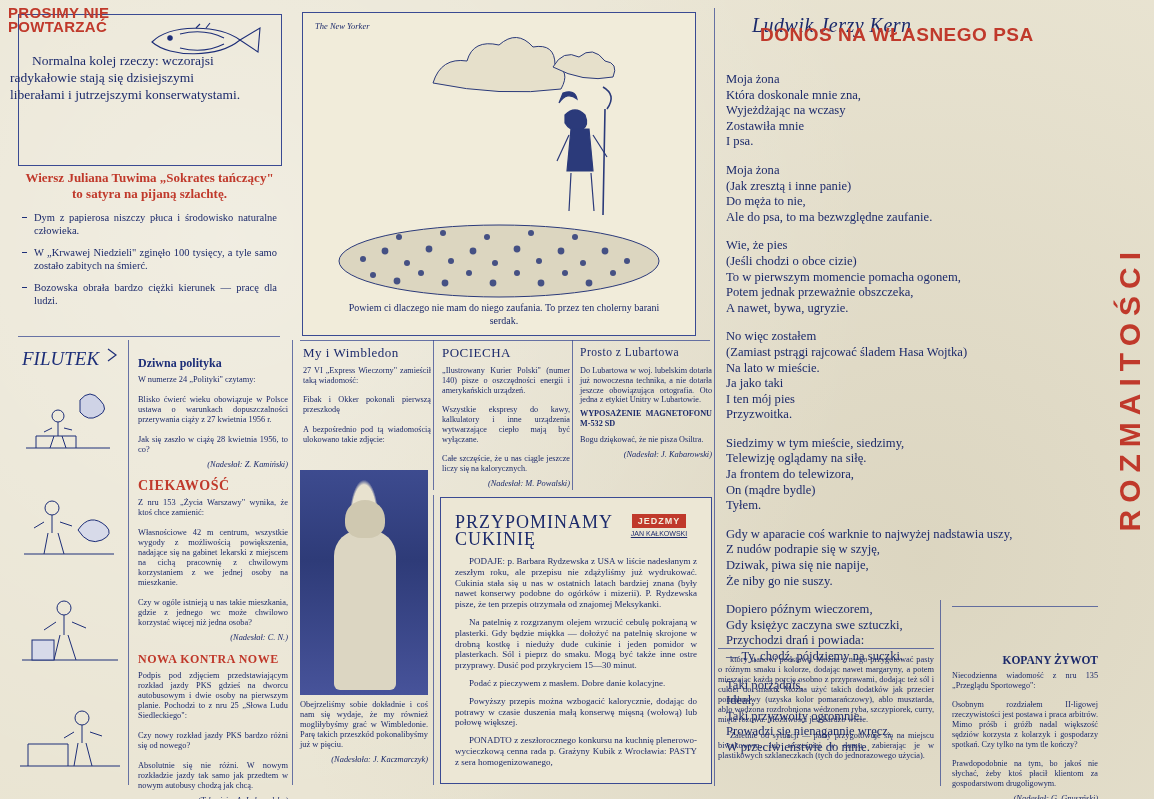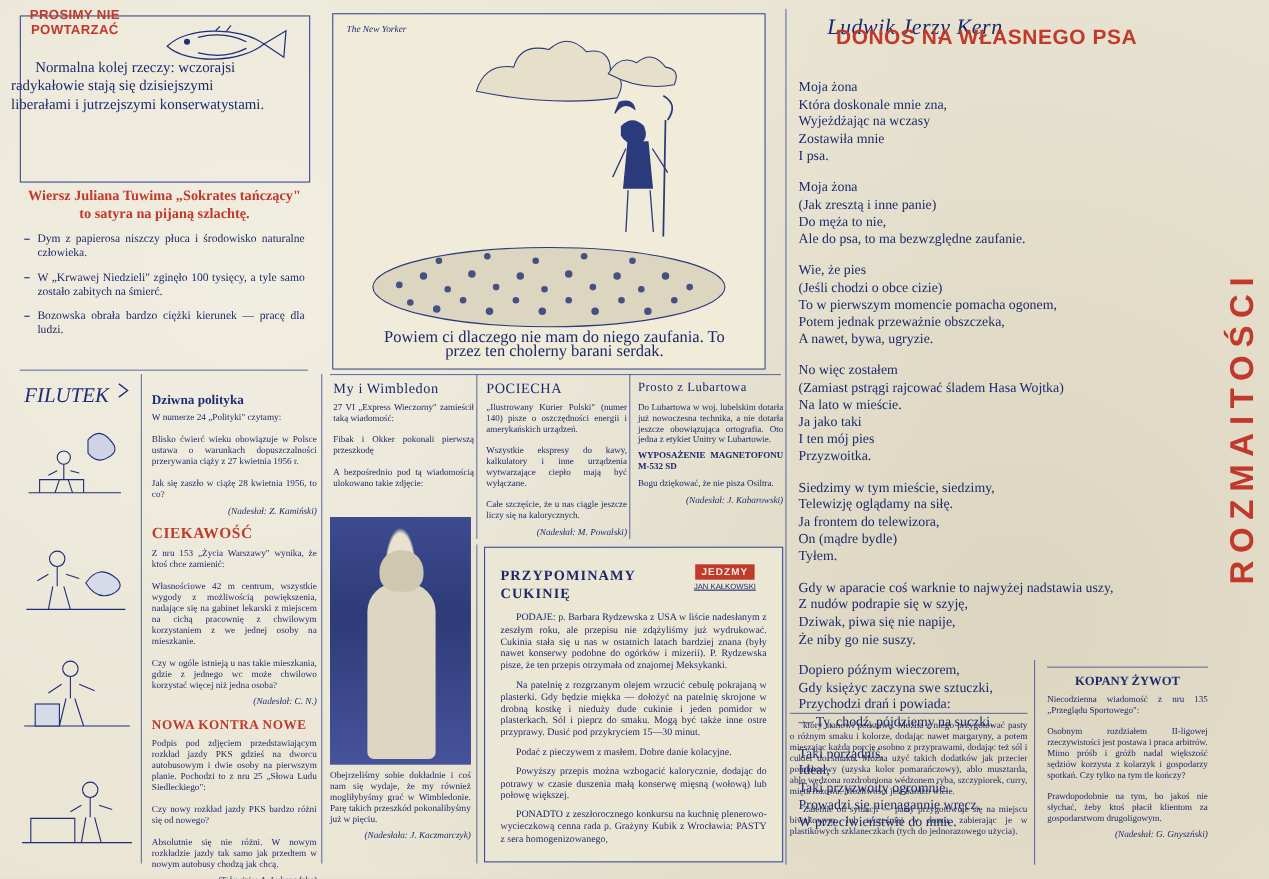--- a/index.html
+++ b/index.html
@@ -27,21 +27,21 @@
   
   .vrule{position:absolute;width:1px;background:#3a4a92;opacity:.75;}
   .hrule{position:absolute;height:1px;background:#3a4a92;opacity:.75;}
   .boxframe{position:absolute;border:1px solid #3a4a92;}
 
   
   #prosimy-box{left:18px;top:14px;width:262px;height:150px;}
   #prosimy-title{
     position:absolute;left:8px;top:6px;width:120px;
     font-family:"Liberation Sans", sans-serif;font-weight:bold;
-    font-size:12px;line-height:14px;color:#c0392b;letter-spacing:.3px;text-align:center;
+    font-size:15px;line-height:14px;color:#c0392b;letter-spacing:.3px;
   }
   .fish{position:absolute;}
   #prosimy-text{position:absolute;left:10px;top:52px;width:240px;
     font-size:13.5px;line-height:17px;text-indent:22px;}
 
   
   #tuwim{left:22px;top:170px;width:255px;}
   #tuwim .hd{color:#c0392b;font-weight:bold;font-size:13px;line-height:16px;text-align:center;}
   .bulleted{margin:0;padding:0;list-style:none;}
   .bulleted li{position:relative;padding-left:12px;margin-top:10px;font-size:10.5px;line-height:12.6px;text-align:justify;}
@@ -56,62 +56,62 @@
   
   #col2{left:138px;top:345px;width:150px;}
   .colhead{font-weight:bold;font-size:12px;line-height:14px;color:#1d2e78;margin-top:11px;}
   .colhead.rd{color:#c0392b;font-size:14px;letter-spacing:.5px;}
   .colbody{font-size:8.4px;line-height:10px;text-align:justify;margin-top:5px;}
   .sig{text-align:right;font-style:italic;font-size:8.4px;margin-top:5px;}
 
   
   #cartoon{left:302px;top:12px;width:392px;height:322px;background:#f1ecda;}
   #cartoon-cap{position:absolute;left:12px;top:8px;font-size:8.5px;font-style:italic;}
-  #cartoon-bottom{position:absolute;left:36px;bottom:8px;width:330px;text-align:center;font-size:15px;line-height:13px;}
+  #cartoon-bottom{position:absolute;left:36px;bottom:8px;width:330px;text-align:center;font-size:10px;line-height:13px;}
 
   
   #midwrap{position:absolute;left:300px;top:345px;width:420px;}
   .midcol{position:absolute;top:0;}
   .mc-title{font-size:13px;line-height:15px;font-weight:normal;letter-spacing:.5px;}
   .mc-body{font-size:8.2px;line-height:9.8px;text-align:justify;margin-top:6px;}
 
   
   #photo{position:absolute;left:300px;top:470px;width:128px;height:225px;
      background:#2b3a7a;overflow:hidden;}
   #photo .ph-bg{position:absolute;inset:0;
      background:
        radial-gradient(ellipse at 50% 22%, #e8e2cf 0 14%, rgba(232,226,207,0) 16%),
        linear-gradient(180deg,#3d4b8f 0%, #2e3b78 40%, #47539a 100%);}
   .ph-body{position:absolute;left:34px;top:60px;width:62px;height:160px;background:#dcd6c2;border-radius:26px 26px 6px 6px;}
   .ph-hair{position:absolute;left:45px;top:30px;width:40px;height:38px;background:#cfc8b0;border-radius:50% 50% 40% 40%;}
   #photo-cap{position:absolute;left:300px;top:700px;width:128px;font-size:8.4px;line-height:10px;text-align:justify;}
 
   
   #cuk{left:440px;top:497px;width:270px;height:285px;background:#ece7d5;}
-  #cuk-title{position:absolute;left:14px;top:16px;font-size:13px;line-height:17px;letter-spacing:1px;font-weight:bold;}
+  #cuk-title{position:absolute;left:14px;top:16px;font-size:18px;line-height:17px;letter-spacing:1px;}
   #cuk-logo{position:absolute;right:14px;top:12px;width:76px;text-align:center;text-decoration:underline;}
   #cuk-logo .lg{display:inline-block;background:#c0392b;color:#f2eddc;font-family:"Liberation Sans",sans-serif;
      font-weight:bold;font-size:9px;padding:2px 6px;letter-spacing:1px;}
   #cuk-logo .lg2{font-size:7px;font-family:"Liberation Sans",sans-serif;margin-top:2px;}
   #cuk-body{position:absolute;left:14px;top:58px;width:242px;font-size:9px;line-height:10.8px;text-align:justify;}
   #cuk-body p{margin:0 0 7px 0;text-indent:14px;}
 
   
   #recipe2{left:718px;top:655px;width:216px;font-size:8.4px;line-height:10px;text-align:justify;}
   #recipe2 p{margin:0 0 6px 0;text-indent:12px;}
 
   
   #poem-author{left:752px;top:14px;font-family:"Liberation Serif",serif;font-style:italic;font-size:20px;letter-spacing:.5px;}
   #poem-title{left:760px;top:24px;font-family:"Liberation Sans",sans-serif;font-weight:bold;font-size:19px;color:#c0392b;letter-spacing:.5px;}
   #poem{left:726px;top:72px;width:360px;font-size:12.6px;line-height:15.6px;}
   #poem .stz{margin-bottom:13px;}
 
   
   #kopany{left:952px;top:614px;width:146px;}
-  #kopany .h{font-weight:bold;font-size:11.5px;text-align:center;}
+  #kopany .h{font-weight:bold;font-size:11.5px;text-align:right;margin-top:40px;}
   #kopany .bd{font-size:8.2px;line-height:9.8px;text-align:justify;margin-top:5px;}
 
   
   #vertical-title{
     position:absolute;right:2px;top:118px;width:44px;height:540px;
     display:flex;align-items:center;justify-content:center;
   }
   #vertical-title span{
     writing-mode:vertical-rl;
     transform:rotate(180deg);

